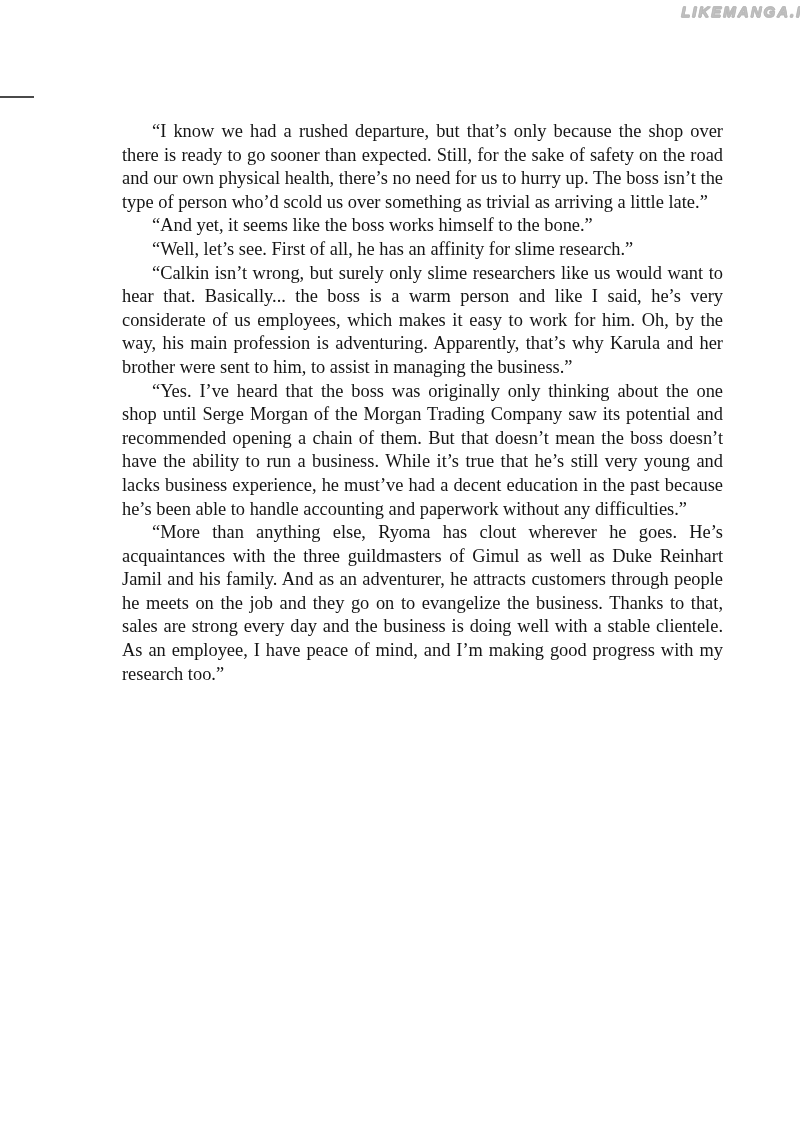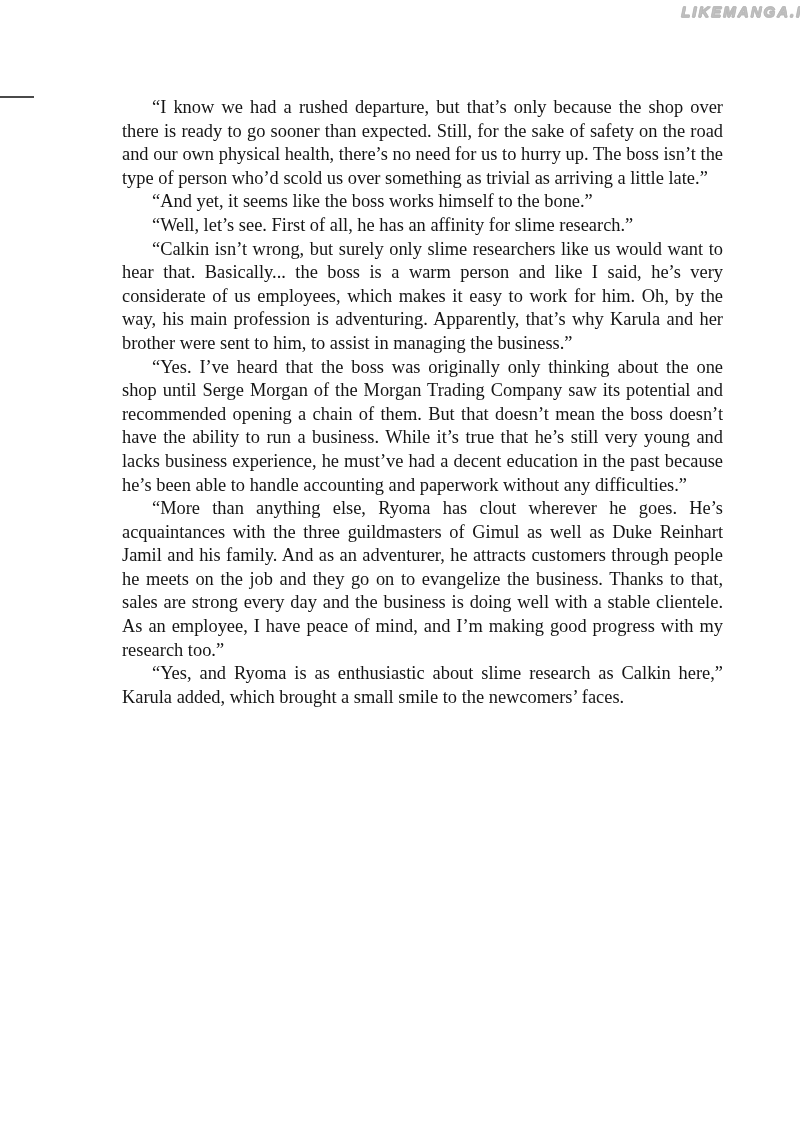--- a/index.html
+++ b/index.html
@@ -46,21 +46,21 @@
     top: 96px;
     width: 34px;
     height: 2px;
     background: #4a4a4a;
   }
 
   
   .text-column {
     position: absolute;
     left: 122px;
-    top: 96px;
+    top: 120px;
     width: 601px;
   }
   .text-column p {
     margin: 0;
     font-size: 18.4px;
     line-height: 23.6px;
     color: #151515;
     text-align: justify;
     text-justify: inter-word;
     text-indent: 30px;
@@ -78,16 +78,15 @@
 
   <div class="margin-rule"></div>
 
   <div class="text-column">
     <p>“I know we had a rushed departure, but that’s only because the shop over there is ready to go sooner than expected. Still, for the sake of safety on the road and our own physical health, there’s no need for us to hurry up. The boss isn’t the type of person who’d scold us over something as trivial as arriving a little late.”</p>
     <p>“And yet, it seems like the boss works himself to the bone.”</p>
     <p>“Well, let’s see. First of all, he has an affinity for slime research.”</p>
     <p>“Calkin isn’t wrong, but surely only slime researchers like us would want to hear that. Basically... the boss is a warm person and like I said, he’s very considerate of us employees, which makes it easy to work for him. Oh, by the way, his main profession is adventuring. Apparently, that’s why Karula and her brother were sent to him, to assist in managing the business.”</p>
     <p>“Yes. I’ve heard that the boss was originally only thinking about the one shop until Serge Morgan of the Morgan Trading Company saw its potential and recommended opening a chain of them. But that doesn’t mean the boss doesn’t have the ability to run a business. While it’s true that he’s still very young and lacks business experience, he must’ve had a decent education in the past because he’s been able to handle accounting and paperwork without any difficulties.”</p>
     <p>“More than anything else, Ryoma has clout wherever he goes. He’s acquaintances with the three guildmasters of Gimul as well as Duke Reinhart Jamil and his family. And as an adventurer, he attracts customers through people he meets on the job and they go on to evangelize the business. Thanks to that, sales are strong every day and the business is doing well with a stable clientele. As an employee, I have peace of mind, and I’m making good progress with my research too.”</p>
-    <p>“Yes, and Ryoma is as enthusiastic about slime research as Calkin here,” Karula added, which brought a small smile to the newcomers’ faces.</p>
   </div>
 
 </div>
 
 </body></html>

